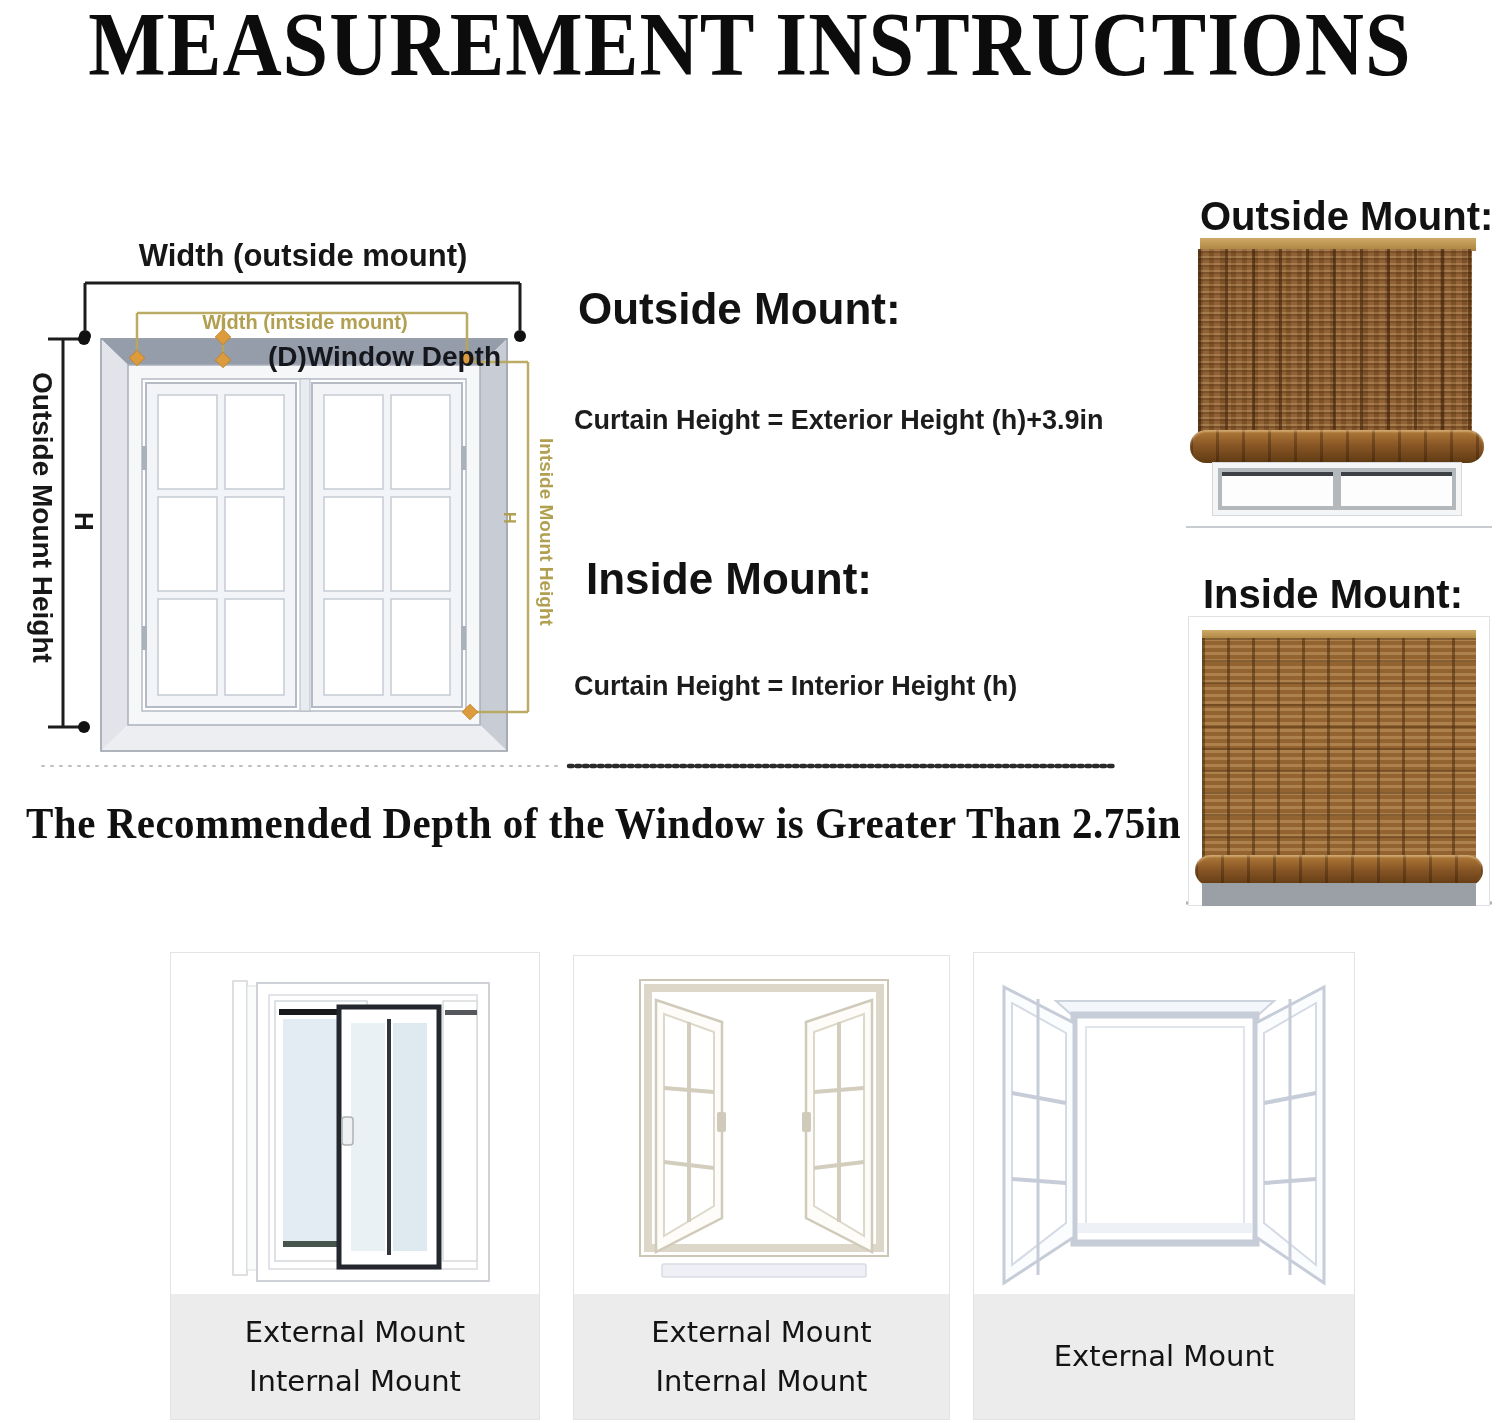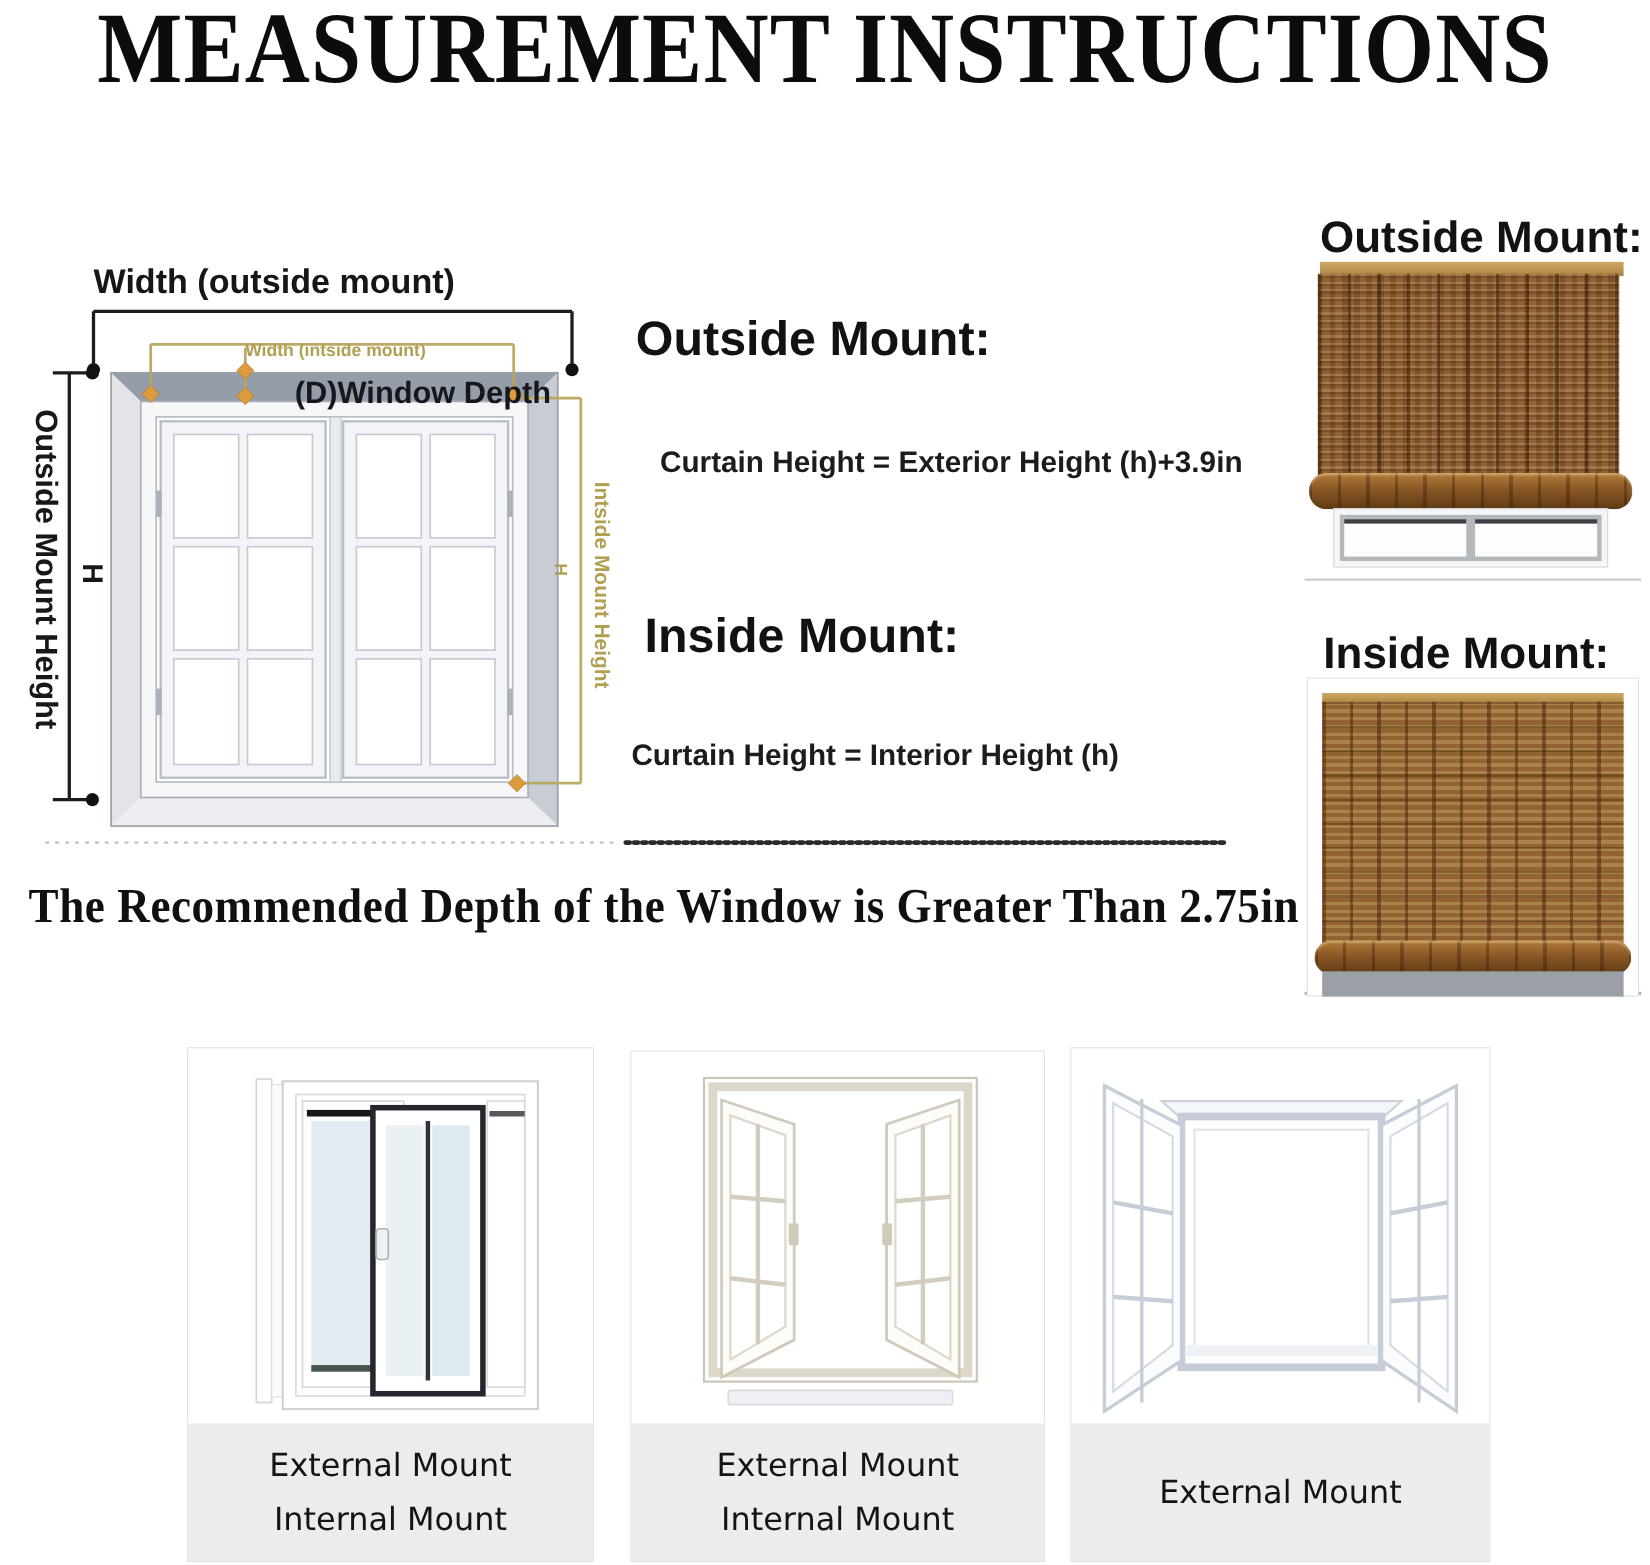--- a/index.html
+++ b/index.html
@@ -12,22 +12,22 @@
   
   .title {
     position:absolute; top:-8px; left:0; right:0; text-align:center;
     font-family:"Liberation Serif", serif; font-weight:bold; font-size:82px;
     letter-spacing:1px; color:#0c0c0c; white-space:nowrap;
     transform:scaleY(1.12); transform-origin:top center;
   }
 
   
   .lbl { position:absolute; font-weight:bold; white-space:nowrap; }
-  .lbl-width-outside { left:85px; top:238px; width:436px; font-size:31px; color:#161616;}
-  .lbl-width-inside  { left:160px; top:311px; width:290px; text-align:center; font-size:16px; color:#b1a052;}
+  .lbl-width-outside { left:85px; top:238px; width:436px; text-align:center; font-size:31px; color:#161616;}
+  .lbl-width-inside  { left:160px; top:311px; width:290px; text-align:center; font-size:20px; color:#b1a052;}
   .lbl-depth         { left:268px; top:341px; font-size:28px; color:#15171c; }
   .rot { transform:rotate(90deg); transform-origin:0 0; }
   .lbl-outside-height{ left:58px;  top:372px; font-size:28px; color:#181818; }
   .lbl-h-left        { left:99px;  top:512px; font-size:26px; color:#181818; }
   .lbl-inside-height { left:557px; top:438px; font-size:19px; color:#b1a052; }
   .lbl-h-right       { left:518px; top:512px; font-size:16px; color:#b1a052; }
 
   
   .mount-heading { position:absolute; font-weight:bold; font-size:44px; color:#121212; white-space:nowrap;}
   .formula { position:absolute; font-weight:bold; font-size:27px; color:#1c1c1c; white-space:nowrap;}
@@ -168,21 +168,21 @@
 
   <div class="lbl lbl-width-outside">Width (outside mount)</div>
   <div class="lbl lbl-width-inside">Width (intside mount)</div>
   <div class="lbl lbl-depth">(D)Window Depth</div>
   <div class="lbl rot lbl-outside-height">Outside Mount Height</div>
   <div class="lbl rot lbl-h-left">H</div>
   <div class="lbl rot lbl-inside-height">Intside Mount Height</div>
   <div class="lbl rot lbl-h-right">H</div>
 
   <div class="mount-heading" style="left:578px; top:284px;">Outside Mount:</div>
-  <div class="formula" style="left:574px; top:405px;margin-left:26px;">Curtain Height = Exterior Height (h)+3.9in</div>
+  <div class="formula" style="left:574px; top:405px;">Curtain Height = Exterior Height (h)+3.9in</div>
   <div class="mount-heading" style="left:586px; top:554px;">Inside Mount:</div>
   <div class="formula" style="left:574px; top:671px;">Curtain Height = Interior Height (h)</div>
 
   <div class="ex-heading" style="left:1200px; top:194px;">Outside Mount:</div>
 
   <div class="photo" style="left:1190px; top:238px; width:300px; height:284px;">
     <div class="reed-head" style="left:10px; right:14px; top:0; height:13px;"></div>
     <div class="reed" style="left:8px; right:18px; top:11px; height:183px;"></div>
     <div class="roll" style="left:0; right:6px; top:192px; height:33px;"></div>
     <div class="w-frame" style="left:22px; right:28px; top:224px; height:52px;">

